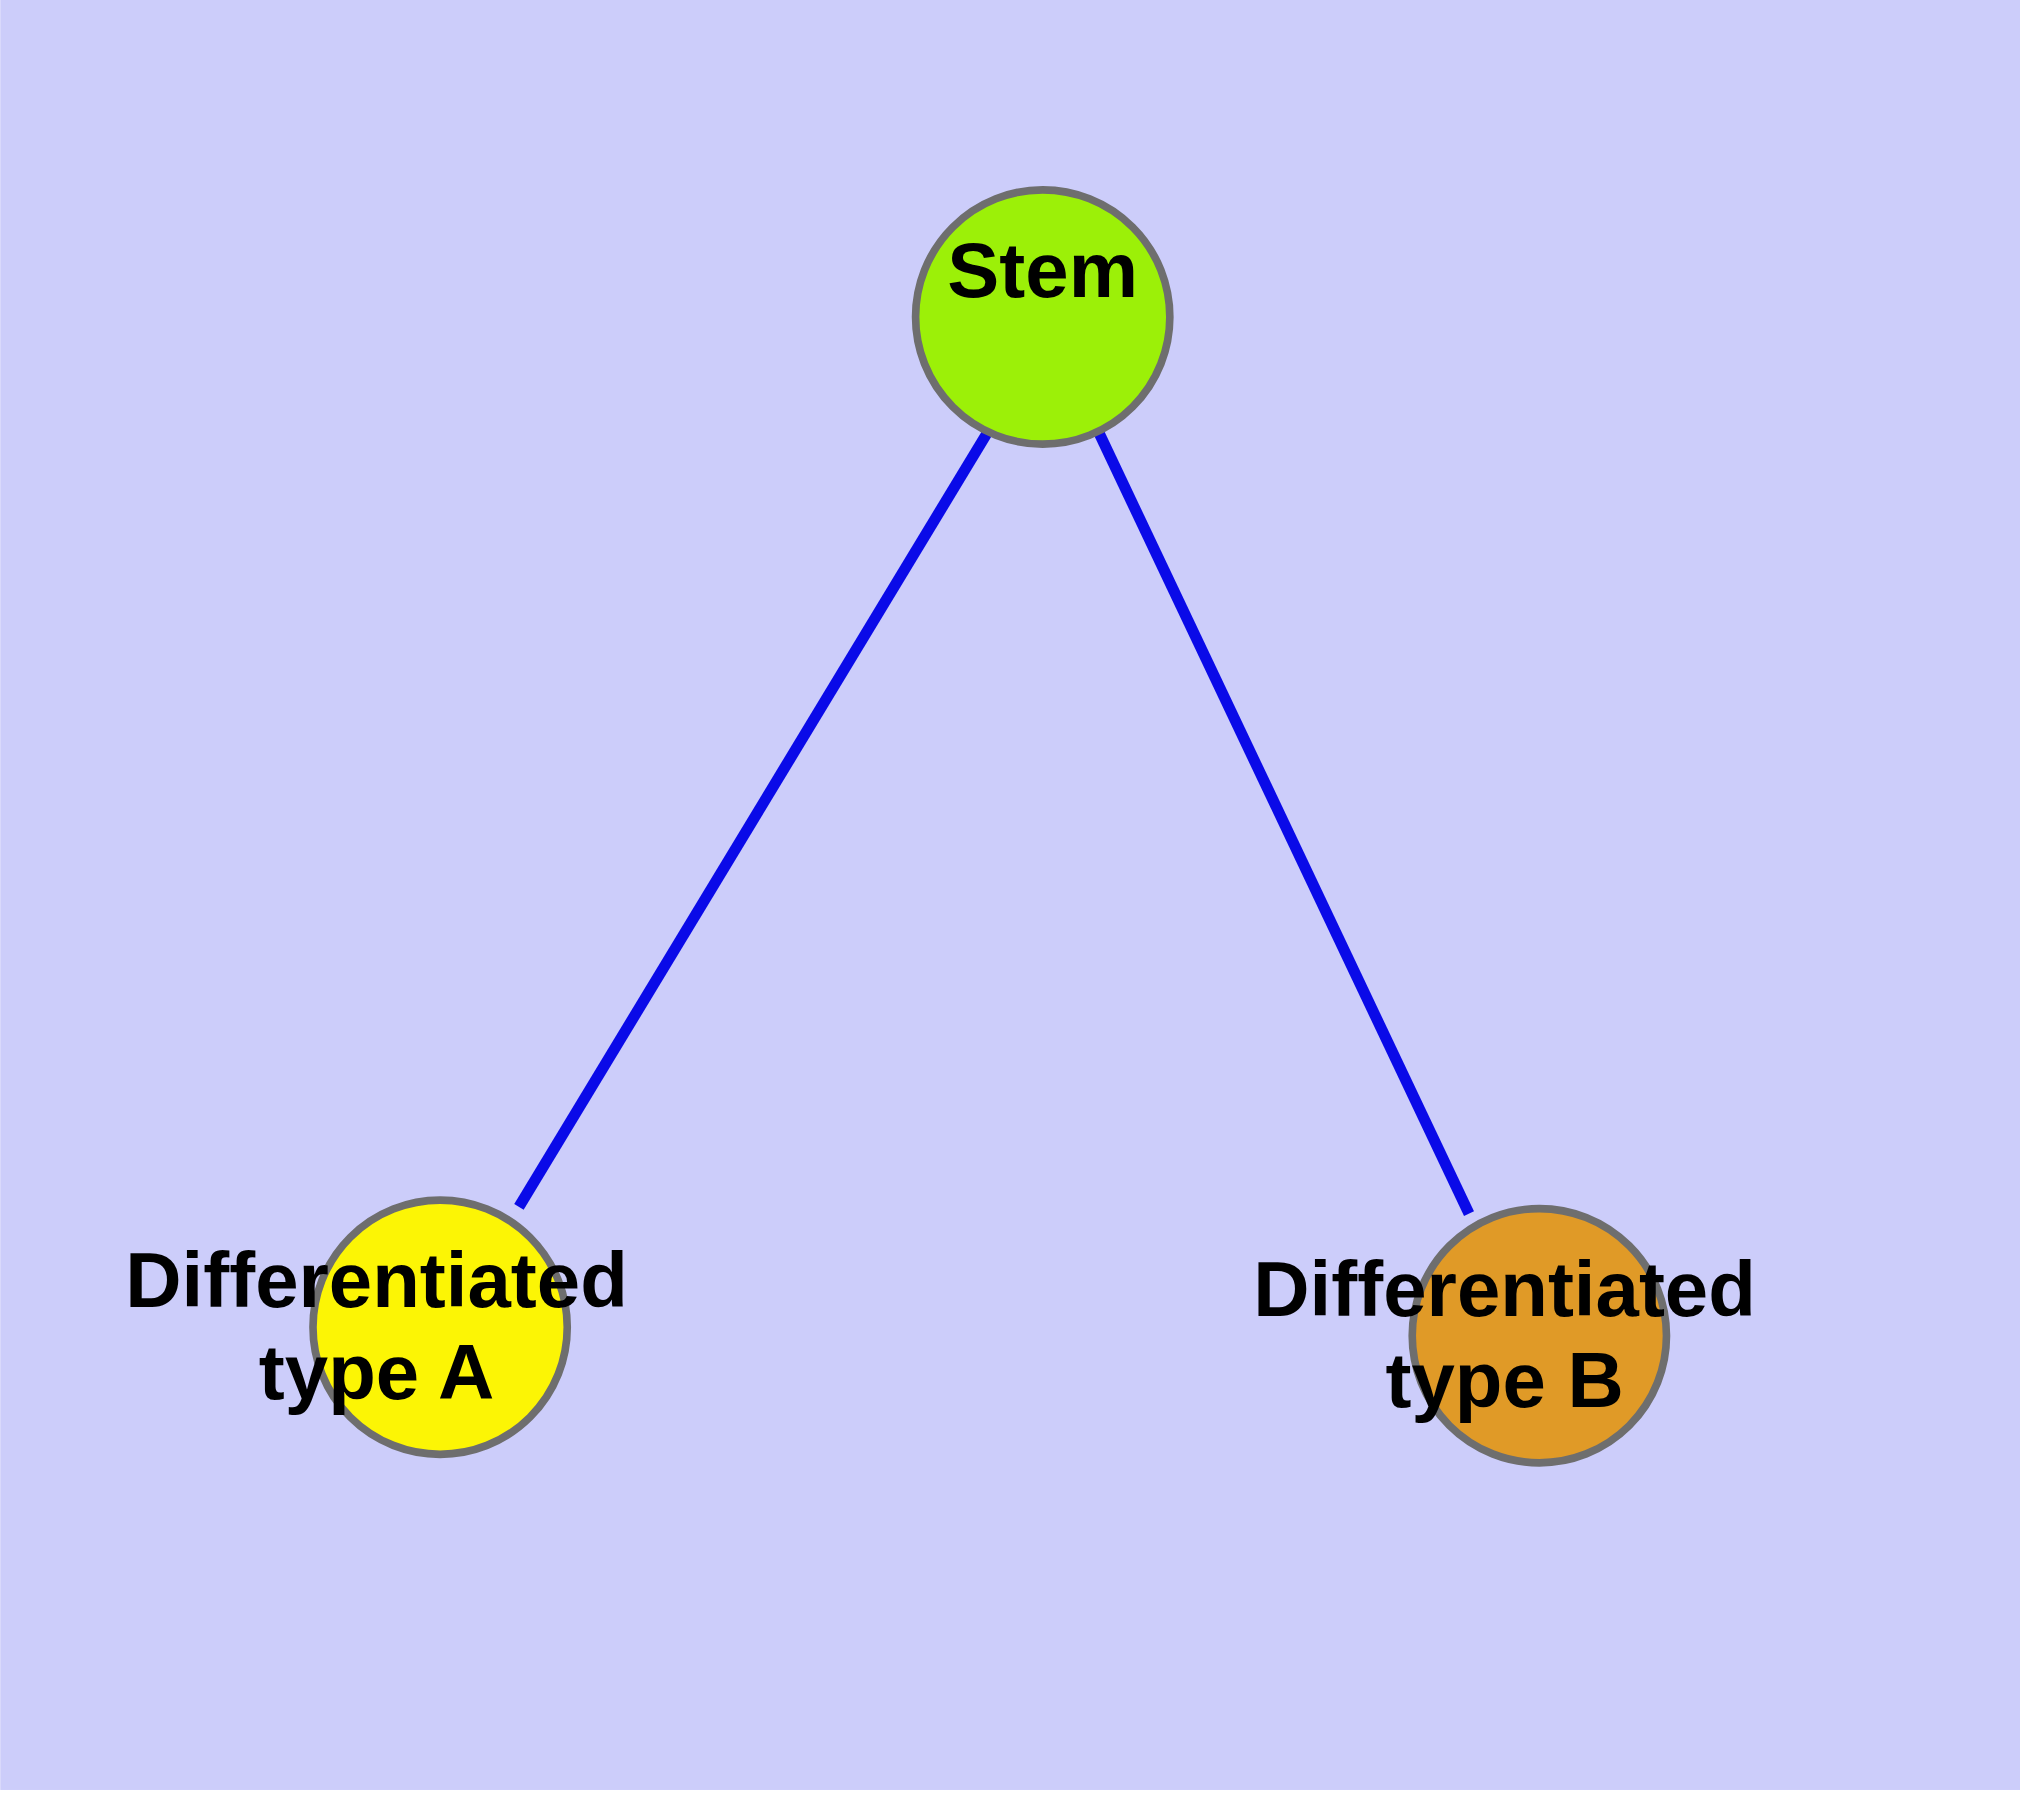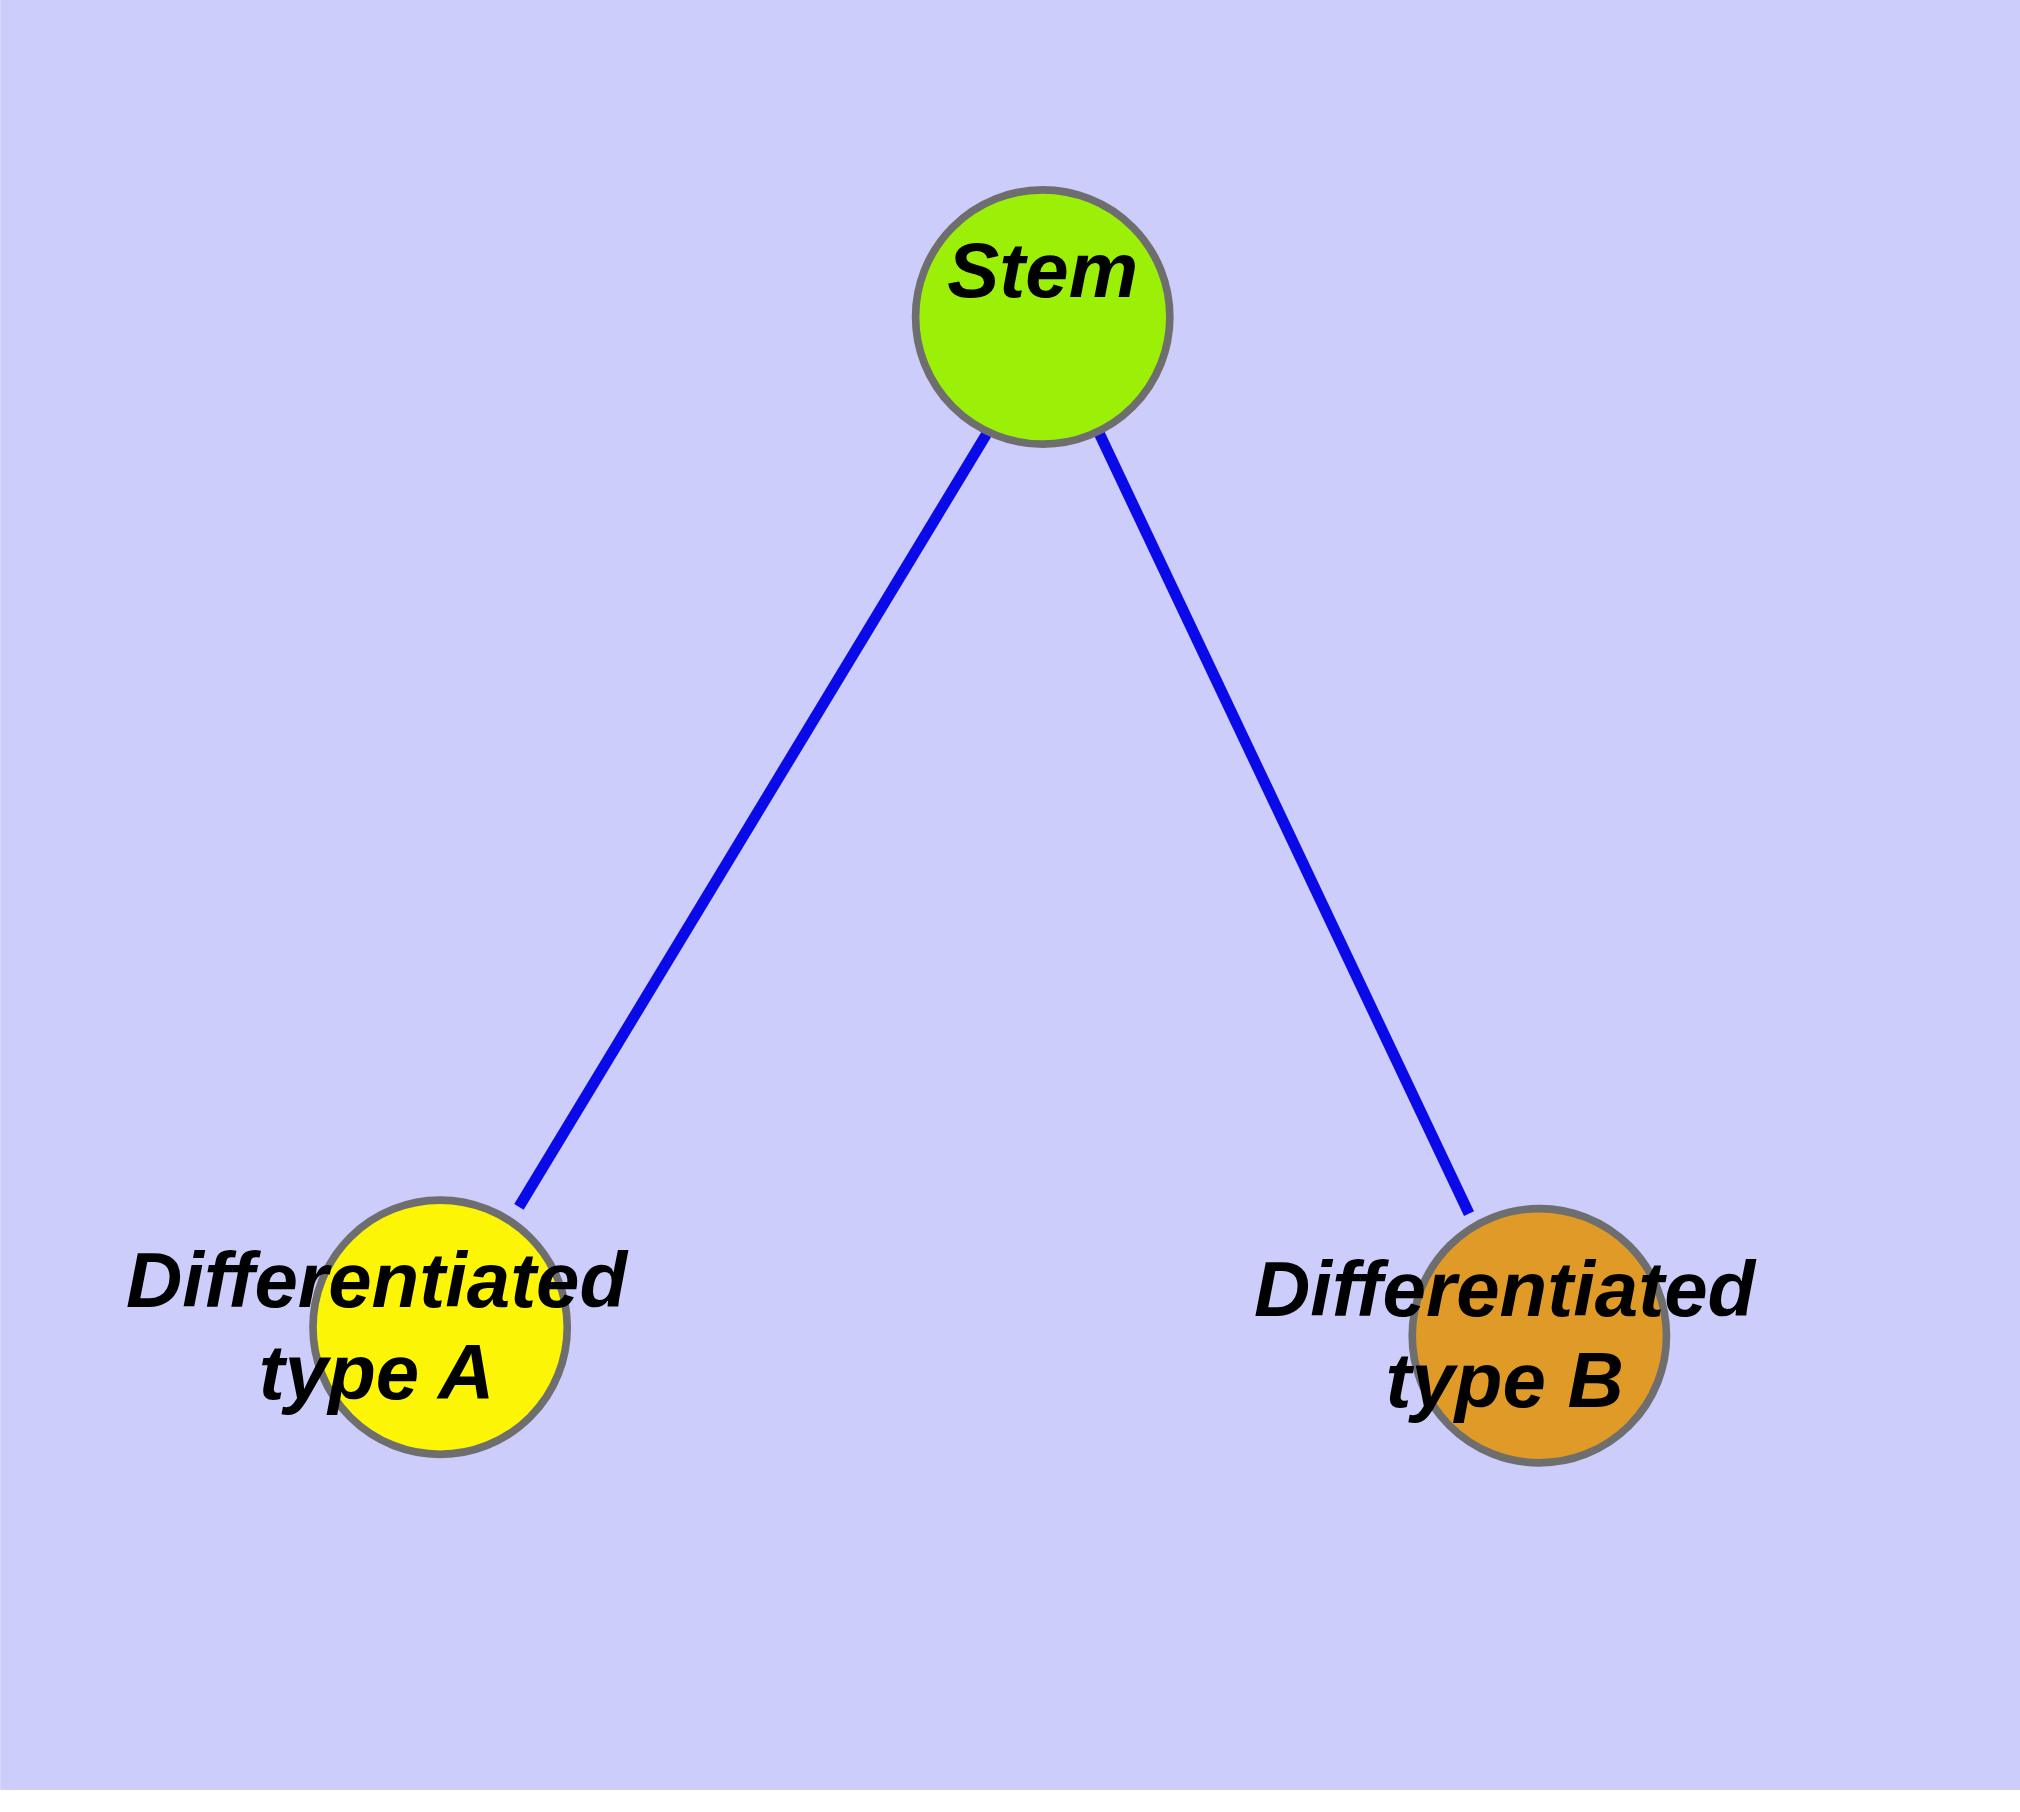--- a/index.html
+++ b/index.html
@@ -6,21 +6,20 @@
     margin: 0;
     padding: 0;
     background: #ffffff;
   }
   #canvas {
     position: relative;
     width: 2021px;
     height: 1812px;
     background: #ffffff;
     overflow: hidden;
-    font-style: italic;
   }
   #graph-svg {
     position: absolute;
     left: 0;
     top: 0;
     width: 2021px;
     height: 1812px;
     display: block;
   }
   .node-label {

